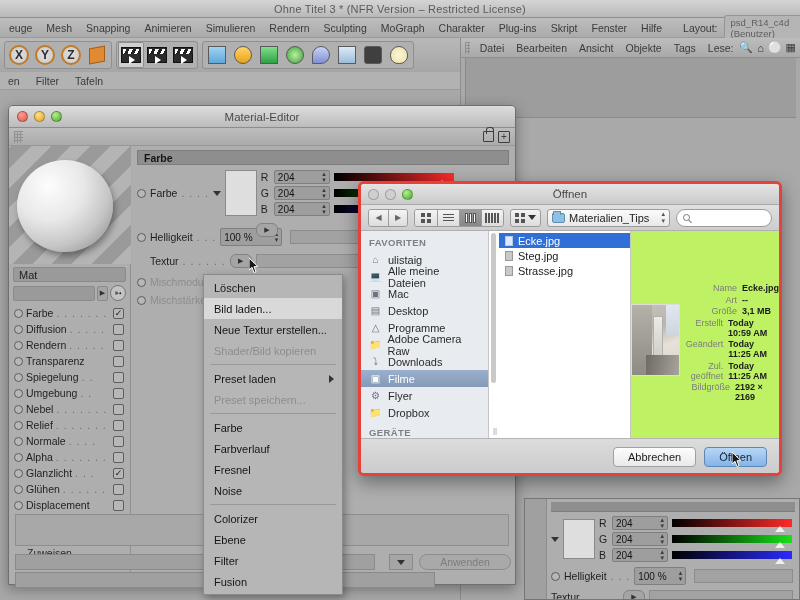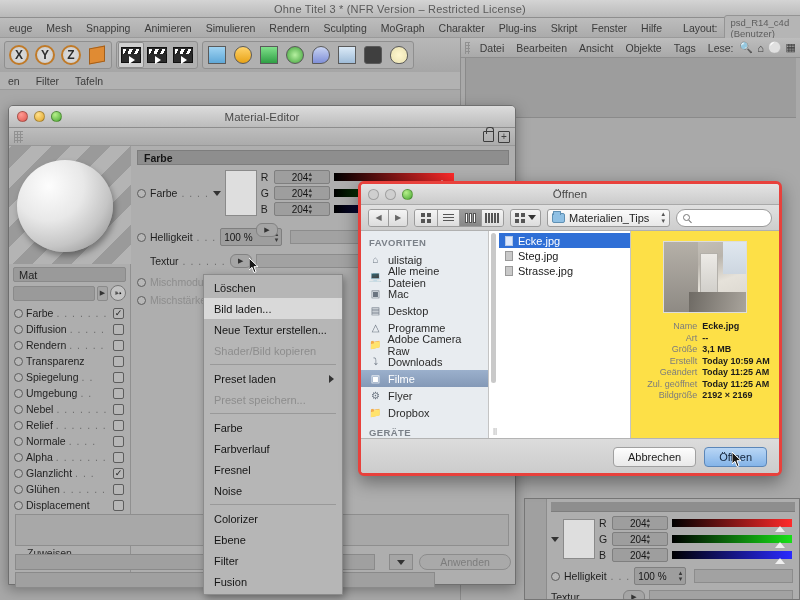--- a/index.html
+++ b/index.html
@@ -161,21 +161,21 @@
     display:flex;align-items:center;padding-left:6px;font-size:10.5px;color:#151515;font-weight:bold;}
   .prow{display:flex;align-items:center;margin:5px 6px 0 6px;gap:4px;}
   .plabel{font-size:10.5px;color:#1f1f1f;white-space:nowrap;}
   .pdots{font-size:10.5px;color:#6e6e6e;letter-spacing:1px;}
   .caret-dn{border-left:4px solid transparent;border-right:4px solid transparent;border-top:5px solid #333;}
   .swatch{width:32px;height:46px;background:#dedede;border:1px solid #8a8a8a;}
   .rgbcol{display:flex;flex-direction:column;gap:2px;}
   .rgbrow{display:flex;align-items:center;gap:4px;}
   .rgbrow .ch{font-size:10.5px;color:#1f1f1f;width:9px;}
   .numfield{width:56px;height:14px;background:#9e9e9e;border:1px solid #7f7f7f;border-radius:2px;
-    display:flex;align-items:center;justify-content:center;padding:0 3px;font-size:10px;color:#151515;}
+    display:flex;align-items:center;justify-content:space-between;padding:0 3px;font-size:10px;color:#151515;}
   .spin{font-size:7px;line-height:.9;color:#3a3a3a;}
   .slider{width:120px;height:8px;position:relative;}
   .sl-r{background:linear-gradient(90deg,#000,#ff2a2a);}
   .sl-g{background:linear-gradient(90deg,#000,#18e018);}
   .sl-b{background:linear-gradient(90deg,#000,#2a2aff);}
   .knob{position:absolute;top:7px;left:86%;width:0;height:0;
     border-left:5px solid transparent;border-right:5px solid transparent;border-bottom:6px solid #efefef;}
   .wide{width:150px;height:14px;background:#9e9e9e;border:1px solid #7f7f7f;border-radius:2px;
     display:flex;align-items:center;justify-content:space-between;padding:8px 3px;font-size:10px;color:#151515;}
   .barfill{flex:1;height:14px;background:#a2a2a2;border:1px solid #8c8c8c;margin-left:4px;}
@@ -260,21 +260,21 @@
   .fav .hdr{font-size:9.5px;color:#7b8189;font-weight:bold;letter-spacing:.4px;padding:1px 8px 3px;}
   .fav .item{height:17px;display:flex;align-items:center;gap:6px;padding:0 8px;font-size:11px;color:#2b2b2b;}
   .fav .item.sel{background:linear-gradient(#9bb0cc,#8499b7);color:#fff;}
   .fic{width:13px;height:13px;display:flex;align-items:center;justify-content:center;font-size:10px;color:#6a7480;}
   .filecol{flex:1;border-right:1px solid #c4c4c4;position:relative;background:#fff;}
   .filerow{height:15px;display:flex;align-items:center;gap:5px;padding:0 6px;font-size:11px;color:#1b1b1b;}
   .filerow.sel{background:#2f6fd6;color:#fff;}
   .fdoc{width:8px;height:10px;background:#c9c9c9;border:1px solid #9a9a9a;}
   .filerow.sel .fdoc{background:#dfe9fb;border-color:#b7c9e6;}
   .vscroll{position:absolute;left:2px;top:2px;width:5px;height:150px;background:#c9c9c9;border-radius:3px;}
-  .infocol{width:148px;background:#fde047;display:flex;flex-direction:column;align-items:center;padding-top:10px;}
+  .infocol{width:148px;background:#bef264;display:flex;flex-direction:row;align-items:center;padding-top:10px;}
   .thumb{width:84px;height:72px;border:1px solid #ddd;overflow:hidden;position:relative;
     background:linear-gradient(160deg,#c8c4bd 0%,#b9b4ac 35%,#e6e2da 60%,#d6d2ca 100%);}
   .thumb .wall{position:absolute;left:0;top:0;width:42%;height:100%;
     background:linear-gradient(#b5b0a8,#8e8a84);}
   .thumb .door{position:absolute;left:44%;top:16%;width:22%;height:62%;
     background:linear-gradient(#eceae6,#cfcdc8);border:1px solid #b3b0aa;}
   .thumb .sky{position:absolute;right:0;top:0;width:28%;height:45%;
     background:linear-gradient(#dfe7ef,#cdd6e0);}
   .thumb .shadow{position:absolute;left:30%;bottom:0;width:70%;height:28%;
     background:linear-gradient(100deg,#6e6a64,#a9a49c);}

